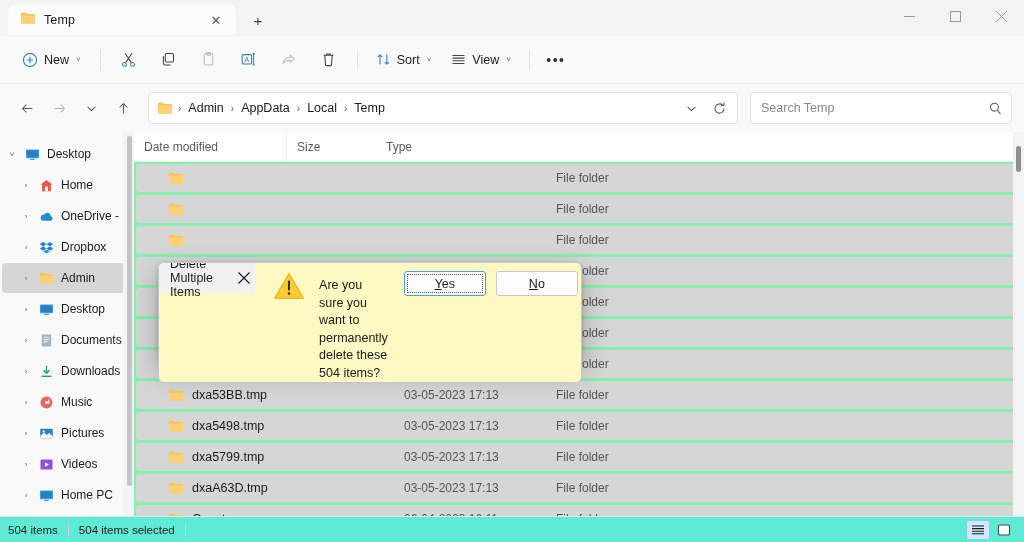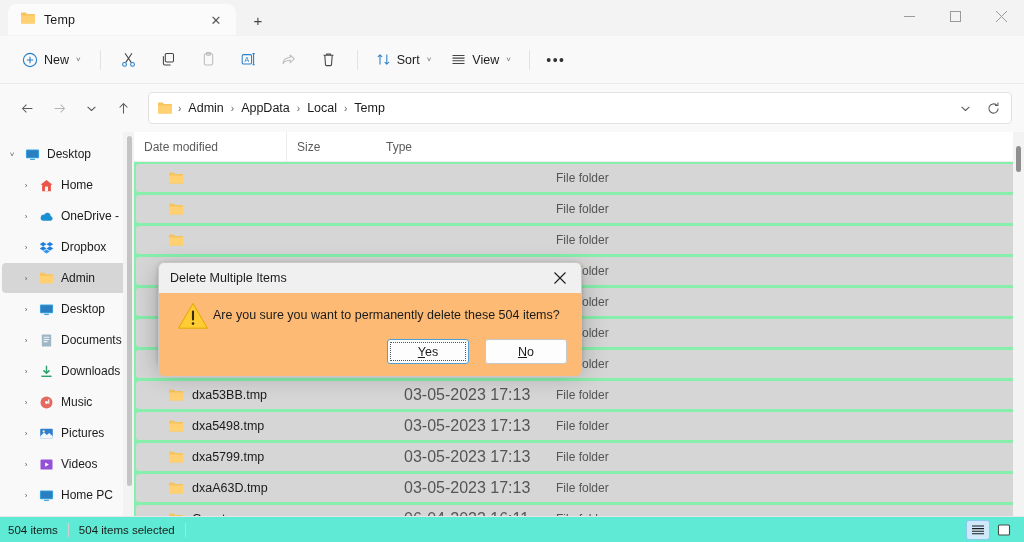--- a/index.html
+++ b/index.html
@@ -170,21 +170,21 @@
   .rows { flex: 1; overflow: hidden; padding-top: 2px; background: #86efac; }
   .row {
     display: flex; align-items: center;
     height: 28px; margin: 0 2px 3px 2px;
     border-radius: 3px;
     background: #d6d6d6;
     font-size: 12.5px; color: #1b1b1b;
   }
   .cell { padding: 0 10px; display: flex; align-items: center; white-space: nowrap; overflow: hidden; }
   .cell.name { width: 258px; gap: 8px; padding-left: 32px; }
-  .cell.date { width: 152px; color: #555; font-size: 16px; }
+  .cell.date { width: 152px; color: #555; font-size: 12px; }
   .cell.type { width: 104px; color: #555; font-size: 12px; }
   .folder-ico { width: 16px; min-width: 16px; height: 14px; display: block; }
   .list-scroll-track {
     position: absolute; right: 0; top: 0; bottom: 0; width: 11px; background: #f3f3f3;
   }
   .list-scroll-thumb {
     position: absolute; right: 3px; top: 14px; width: 5px; height: 26px;
     background: #8f8f8f; border-radius: 3px;
   }
 
@@ -209,45 +209,45 @@
   .dlg-shadow {
     position: absolute; left: 158px; top: 130px;
     width: 424px; height: 104px;
     border-radius: 6px;
     box-shadow: 0 8px 26px rgba(0,0,0,.26), 0 1px 4px rgba(0,0,0,.18);
     pointer-events: none;
   }
   .dialog {
     position: absolute; left: 158px; top: 130px;
     width: 424px;
-    background: #fdba74;
+    background: #fef9c3;
     border: 1px solid #c8c8c8;
     border-radius: 6px;
     overflow: hidden;
-    display: flex; flex-direction: column;
+    display: flex; flex-direction: row;
   }
   .dlg-title {
     height: 30px; min-height: 30px;
     background: #f0f0f0;
     display: flex; align-items: center;
     padding-left: 11px;
     font-size: 12.5px; color: #1b1b1b;
   }
   .dlg-close {
     margin-left: auto; width: 42px; height: 30px;
     display: flex; align-items: center; justify-content: center;
     color: #1b1b1b; font-size: 13px;
   }
   .dlg-body {
-    display: flex; padding: 8px 16px 0 18px; gap: 4px;
+    display: flex; padding: 8px 16px 0 18px; gap: 14px;
     align-items: flex-start;
   }
   .dlg-msg { font-size: 12.5px; color: #1b1b1b; padding-top: 6px; line-height: 1.4; }
   .dlg-btns {
-    display: flex; justify-content: flex-end; gap: 16px;
+    display: flex; justify-content: flex-end; gap: 10px;
     padding: 8px 14px 12px 0;
   }
   .dlg-btn {
     width: 82px; height: 25px;
     background: #fdfdfd;
     border: 1px solid #c8c8c8;
     border-radius: 3px;
     font-family: "Liberation Sans", sans-serif;
     font-size: 12.5px; color: #1b1b1b;
     display: flex; align-items: center; justify-content: center;
@@ -412,20 +412,29 @@
           </svg>
       </div>
       <div class="crumb-refresh">
         <svg width="15" height="15" viewBox="0 0 15 15">
             <path d="M12.1 7.5a4.6 4.6 0 1 1-1.4-3.3" fill="none" stroke="#5b5b5b" stroke-width="1.05"></path>
             <path d="M11.9 1.6v2.9H9" fill="none" stroke="#5b5b5b" stroke-width="1.05" stroke-linejoin="round"></path>
           </svg>
       </div>
     </div>
 
+    <div class="searchbox">
+      <input placeholder="Search Temp" style="">
+      <span style="display:flex">
+        <svg width="15" height="15" viewBox="0 0 15 15">
+            <circle cx="6.4" cy="6.2" r="3.9" fill="none" stroke="#5b5b5b" stroke-width="1.05"></circle>
+            <path d="M9.3 9.2l3.2 3.6" stroke="#5b5b5b" stroke-width="1.05"></path>
+          </svg>
+      </span>
+    </div>
   </div>
 
   <div class="body">
 
     <div class="sidebar">
       <div id="nav-items">
           <div class="nav-item" style="padding-left: 0px;">
             <span class="nav-exp">˅</span>
             <span class="nav-ico">
               <svg width="15" height="15" viewBox="0 0 16 16">

